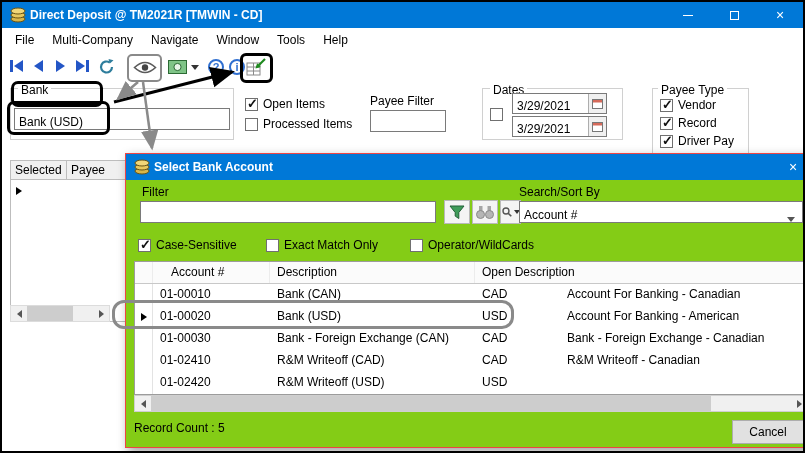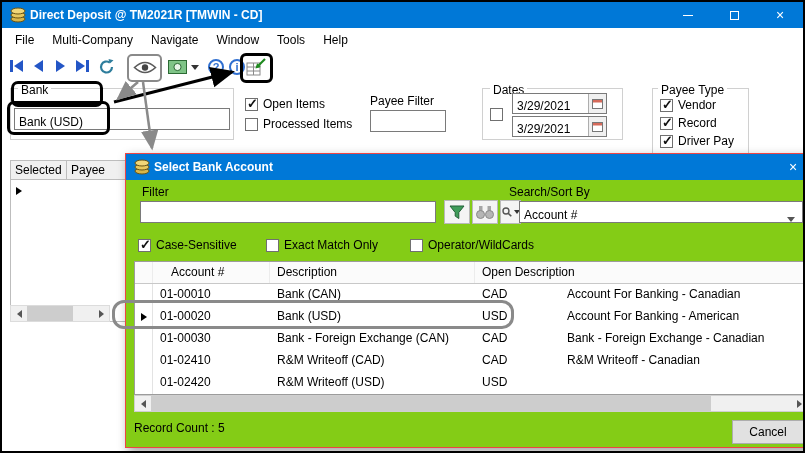--- a/index.html
+++ b/index.html
@@ -266,21 +266,21 @@
       </svg>
     </div>
     <div class="abs icon-btn" style="left:374px;top:46px;width:21px;height:24px;gap:2px;">
       <svg width="10" height="10">
         <circle cx="4" cy="4" r="3" fill="none" stroke="#555" stroke-width="1.4"></circle>
         <line x1="6.2" y1="6.2" x2="9.3" y2="9.3" stroke="#555" stroke-width="1.6"></line>
       </svg>
       <span class="dd-tri" style="border-top-width:4px;border-left-width:3px;border-right-width:3px;"></span>
     </div>
 
-    <span class="abs" style="left:383px;top:31px;">Search/Sort By</span>
+    <span class="abs" style="left:393px;top:31px;">Search/Sort By</span>
     <div class="abs field" style="left:393px;top:47px;width:284px;height:22px;">
       <span>Account #</span>
       <span class="dd-tri" style="margin-left:auto;margin-right:7px;border-top-color:#555;"></span>
     </div>
 
     <div class="abs cb checked" style="left:12px;top:84px;">
       <span class="cb-box"></span>
       <span>Case-Sensitive</span>
     </div>
     <div class="abs cb" style="left:140px;top:84px;">

